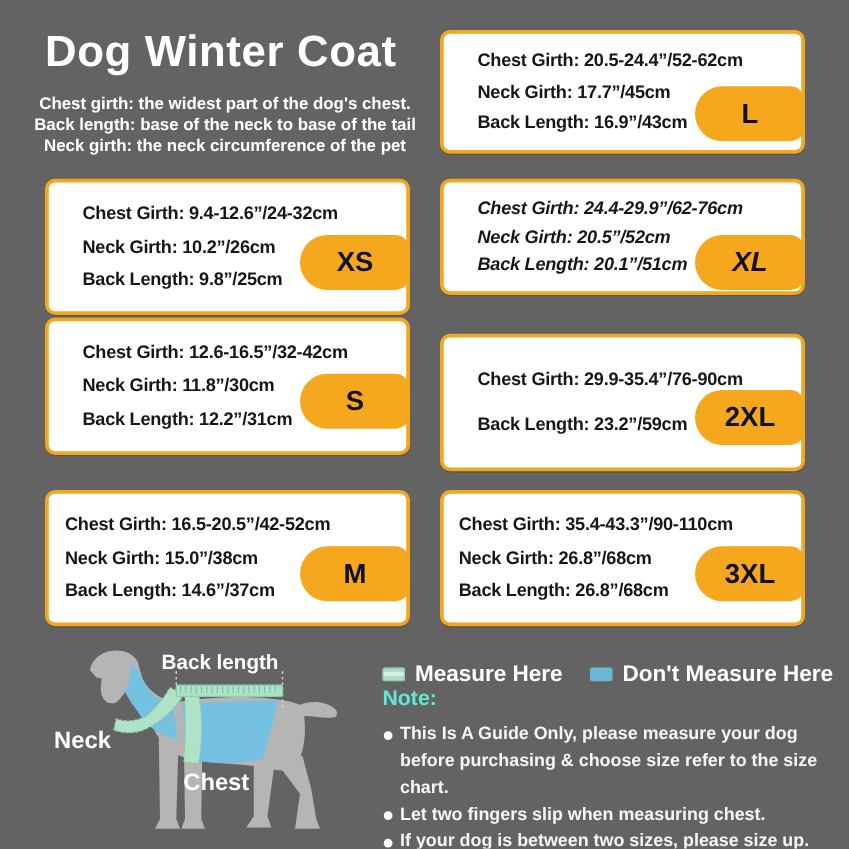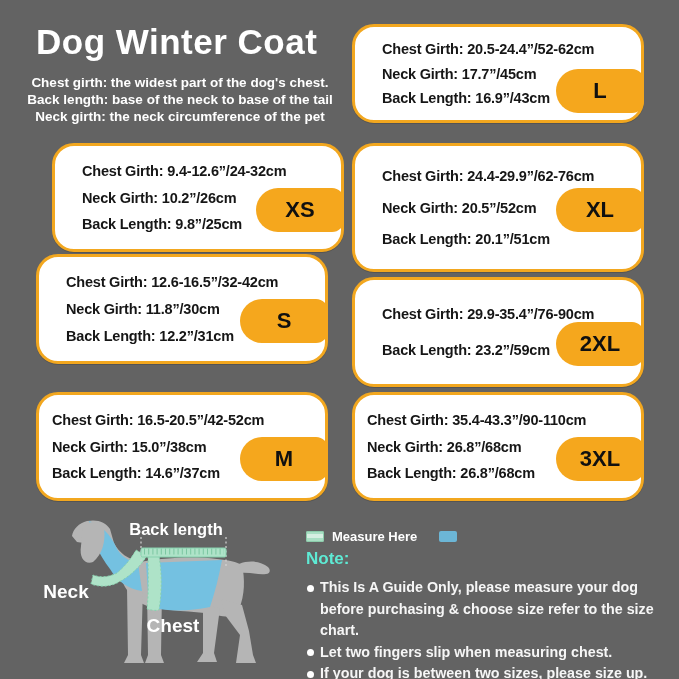--- a/index.html
+++ b/index.html
@@ -7,43 +7,43 @@
     position:relative;width:679px;height:679px;background:#636363;
     font-family:"Liberation Sans",sans-serif;overflow:hidden;
   }
   .abs{position:absolute;}
   
   .title{left:36px;top:22px;font-size:35px;font-weight:bold;color:#ffffff;letter-spacing:0.5px;}
   .subtitle{left:20px;top:74px;width:320px;text-align:center;color:#ffffff;
     font-size:13.5px;font-weight:bold;line-height:17px;}
   
   .card{
-    position:absolute;background:#ffffff;border:3px solid #f2a71f;border-radius:22px;
+    position:absolute;background:#ffffff;border:3px solid #f2a71f;border-radius:8px;
     box-sizing:border-box;display:flex;flex-direction:column;justify-content:space-evenly;
     padding:6px 0 6px 27px;box-shadow:0 1px 0 rgba(0,0,0,0.15);
   }
   .card .line{font-size:14.5px;font-weight:bold;color:#161616;letter-spacing:-0.2px;}
   .badge{
     position:absolute;right:-3px;top:42px;width:88px;height:44px;background:#f5a71d;
     border-radius:22px 12px 12px 22px;display:flex;align-items:center;justify-content:center;
     font-size:22px;font-weight:bold;color:#101010;
   }
   .card-l  {left:352px;top:24px; width:292px;height:99px;}
-  .card-xs {left:52px; top:143px;width:292px;height:109px;}
-  .card-xl {left:352px;top:143px;width:292px;height:129px;}
+  .card-xs {left:36px; top:143px;width:292px;height:109px;}
+  .card-xl {left:352px;top:143px;width:292px;height:93px;font-style:italic;}
   .card-s  {left:36px; top:254px;width:292px;height:110px;}
-  .card-2xl{left:352px;top:267px;width:292px;height:110px;margin-top:10px;}
+  .card-2xl{left:352px;top:267px;width:292px;height:110px;}
   .card-m  {left:36px; top:392px;width:292px;height:109px;padding-left:13px;}
   .card-3xl{left:352px;top:392px;width:292px;height:109px;padding-left:12px;}
   
   .dog-svg{left:25px;top:503px;width:290px;height:174px;}
   .svg-label{font-family:"Liberation Sans",sans-serif;font-weight:bold;fill:#ffffff;}
   
   .legend{left:306px;top:529px;display:flex;align-items:center;color:#ffffff;
-    font-size:13px;font-weight:bold;}
+    font-size:18px;font-weight:bold;}
   .swatch{width:18px;height:11px;border-radius:2px;margin-right:8px;flex:0 0 auto;}
   .swatch-measure{background:linear-gradient(180deg,#a9dfc4 0 30%,#d6efe2 30% 60%,#a9dfc4 60% 100%);
     box-shadow:inset 0 0 0 1px #8cccab;}
   .swatch-dont{background:#6cb6d6;margin-left:22px;}
   
   .note-heading{left:306px;top:549px;font-size:17px;font-weight:bold;color:#5eead4;}
   .notes{left:306px;top:577px;width:368px;margin:0;padding:0;list-style:none;
     color:#f6f6f6;font-size:14.3px;font-weight:bold;line-height:21.5px;}
   .notes li{position:relative;padding-left:14px;}
   .notes li::before{content:"";position:absolute;left:1px;top:7.5px;width:7px;height:7px;
@@ -151,20 +151,21 @@
 
     <text class="svg-label" x="151" y="32" text-anchor="middle" font-size="16.5">Back length</text>
     <text class="svg-label" x="41" y="95" text-anchor="middle" font-size="19">Neck</text>
     <text class="svg-label" x="148" y="129" text-anchor="middle" font-size="19">Chest</text>
   </svg>
 
   <div class="abs legend">
     <span class="swatch swatch-measure"></span>
     <span>Measure Here</span>
     <span class="swatch swatch-dont"></span>
+    <span>Don't Measure Here</span>
   </div>
 
   <div class="abs note-heading">Note:</div>
   <ul class="abs notes">
     <li>This Is A Guide Only, please measure your dog before purchasing &amp; choose size refer to the size chart.</li>
     <li>Let two fingers slip when measuring chest.</li>
     <li>If your dog is between two sizes, please size up.</li>
   </ul>
 
 </div>

